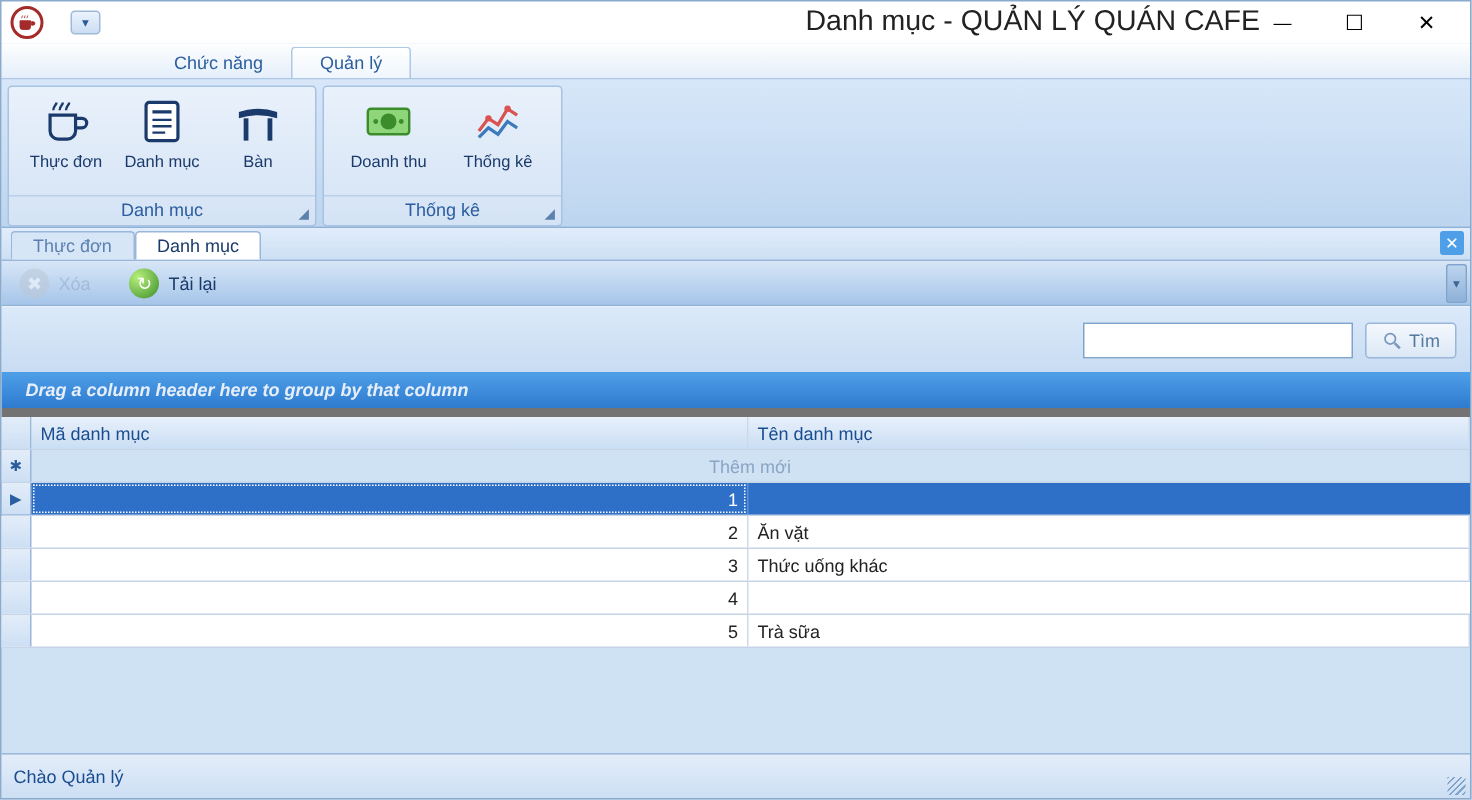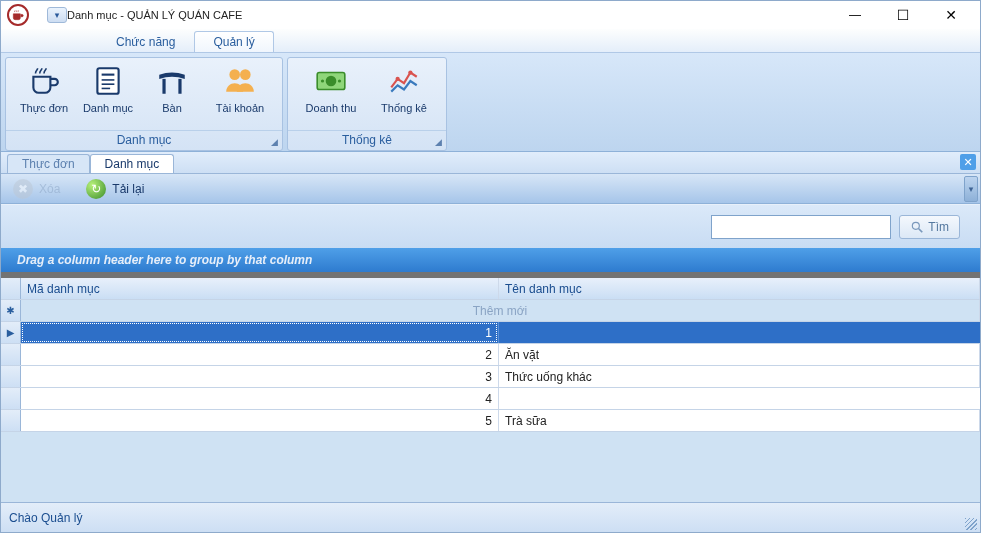--- a/index.html
+++ b/index.html
@@ -3,21 +3,21 @@
 <meta charset="utf-8">
 <style>
 * { box-sizing: border-box; margin: 0; padding: 0; font-family: "Segoe UI", Tahoma, sans-serif; font-size: 12px; }
 body { width: 981px; height: 533px; background: #cfe2f3; border: 1px solid #8eaacb; overflow: hidden; position: relative; }
 
 
 .titlebar { height: 28px; background: #fff; display: flex; align-items: center; padding-left: 6px; }
 .app-icon { width: 22px; height: 22px; border-radius: 50%; background: #fff; border: 2px solid #a52a2a; display: flex; align-items: center; justify-content: center; }
 .app-icon svg { width: 14px; height: 14px; }
 .qat { margin-left: 18px; width: 20px; height: 16px; background: linear-gradient(#eaf3fd,#cdddf2); border: 1px solid #9fb9d9; border-radius: 3px; display:flex; align-items:center; justify-content:center; color:#2b5a9b; font-size:9px; }
-.title-text { flex:1; text-align:left; color:#222; font-size:11px; }
+.title-text { flex:1; text-align:right; color:#222; font-size:19px; }
 .win-btns { display:flex; gap:18px; padding-right:14px; }
 .win-btn { width:30px; height:20px; display:flex; align-items:center; justify-content:center; color:#000; }
 
 
 .ribbon-tabs { height:24px; display:flex; align-items:flex-end; padding-left:96px; background: linear-gradient(#fdfefe, #e4eefa); border-bottom:1px solid #b0c8e6; }
 .ribbon-tab { padding: 3px 18px; color:#2a5e9e; border:1px solid transparent; border-bottom:none; cursor:pointer; }
 .ribbon-tab.active { background: linear-gradient(#fff, #f0f6fd); border-color: #b0c8e6; border-top-left-radius:3px; border-top-right-radius:3px; }
 
 
 .ribbon { display:flex; background: linear-gradient(#d7e7f9, #c7dcf3 60%, #bdd5ef); padding: 4px 4px 0 4px; border-bottom: 1px solid #8eb1d8; }
@@ -36,21 +36,21 @@
 .close-x { position:absolute; right:4px; top:2px; width:16px; height:16px; background:#4f9fe8; color:#fff; border-radius:2px; display:flex; align-items:center; justify-content:center; font-size:11px; cursor:pointer; }
 
 
 .toolbar { height:30px; background: linear-gradient(#d7e6f7, #a6c5e9); display:flex; align-items:center; padding:0 6px; gap:14px; border-bottom:1px solid #8eb1d8; position:relative; }
 .tbtn { display:flex; align-items:center; gap:6px; padding:2px 6px; border-radius:3px; cursor:pointer; }
 .tbtn.disabled { opacity:0.5; cursor:default; }
 .tbtn .ic { width:20px; height:20px; border-radius:50%; display:flex; align-items:center; justify-content:center; }
 .tbar-end { position:absolute; right:2px; top:2px; width:14px; height:26px; background: linear-gradient(#bcd4ef,#8eb1d8); border:1px solid #7fa3cb; border-radius:2px; display:flex; align-items:center; justify-content:center; color:#3f6495; font-size:9px; cursor:pointer; }
 
 
-.searchrow { height:44px; background: linear-gradient(#dbe9f9,#c8dcf3); display:flex; align-items:center; justify-content:flex-end; padding-right:20px; gap:8px; border-top:1px solid #e8f0fa; }
+.searchrow { height:44px; background: linear-gradient(#dbe9f9,#c8dcf3); display:flex; align-items:center; justify-content:flex-end; padding-right:9px; gap:8px; border-top:1px solid #e8f0fa; }
 .searchrow input { width:180px; height:24px; border:1px solid #7fa3cb; background:#fff; padding:0 4px; }
 .search-btn { height:24px; padding:0 10px; display:flex; align-items:center; gap:4px; background: linear-gradient(#f4f8fd,#dce8f6); border:1px solid #9ab6d8; border-radius:3px; color:#54789f; cursor:pointer; }
 
 
 .group-panel { height:24px; background: linear-gradient(#4f9fe8,#2e7bcf); color:#e6eef9; font-style:italic; font-weight:bold; display:flex; align-items:center; padding-left:16px; font-size:12px; }
 .grid { display:flex; flex-direction:column; border-top:6px solid #737373; }
 .ghead,.grow,.gnew { display:flex; height:22px; border-bottom:1px solid #c5d4e7; }
 .indicator { width:20px; flex:0 0 20px; background: linear-gradient(#e3edf9,#cddff4); border-right:1px solid #9ab6d8; display:flex; align-items:center; justify-content:center; color:#2a5e9e; font-size:10px; }
 .gcell { border-right:1px solid #cdd9ea; display:flex; align-items:center; padding:0 6px; }
 .ghead .gcell { background: linear-gradient(#e8f0fb,#cadef4); color:#1a4d8f; font-weight:normal; }
@@ -122,31 +122,20 @@
       <div class="rbtn">
         <div class="glyph">
             <svg viewBox="0 0 32 32">
               <path d="M4 10 Q16 6 28 10 L28 14 Q16 10 4 14 Z" fill="#1a3a6b"></path>
               <rect x="7" y="14" width="3" height="14" fill="#1a3a6b"></rect>
               <rect x="22" y="14" width="3" height="14" fill="#1a3a6b"></rect>
             </svg>
           </div>
         <span>Bàn</span>
       </div>
-      <div class="rbtn" style="width:72px;">
-        <div class="glyph">
-            <svg viewBox="0 0 32 32">
-              <circle cx="11" cy="10" r="5" fill="#f4b04f"></circle>
-              <circle cx="21" cy="10" r="5" fill="#f4b04f"></circle>
-              <path d="M3 26c0-5 4-8 8-8s8 3 8 8" fill="#f4b04f"></path>
-              <path d="M13 26c0-5 4-8 8-8s8 3 8 8" fill="#f4b04f"></path>
-            </svg>
-          </div>
-        <span>Tài khoản</span>
-      </div>
     </div>
     <div class="group-label"><span>Danh mục</span><span class="dlg">◢</span></div>
   </div>
 
   <div class="group">
     <div class="group-row">
       <div class="rbtn" style="width:74px;">
         <div class="glyph">
             <svg viewBox="0 0 32 32">
               <rect x="3" y="8" width="26" height="16" rx="2" fill="#8fd67a" stroke="#3a8d2a" stroke-width="1.5"></rect>

